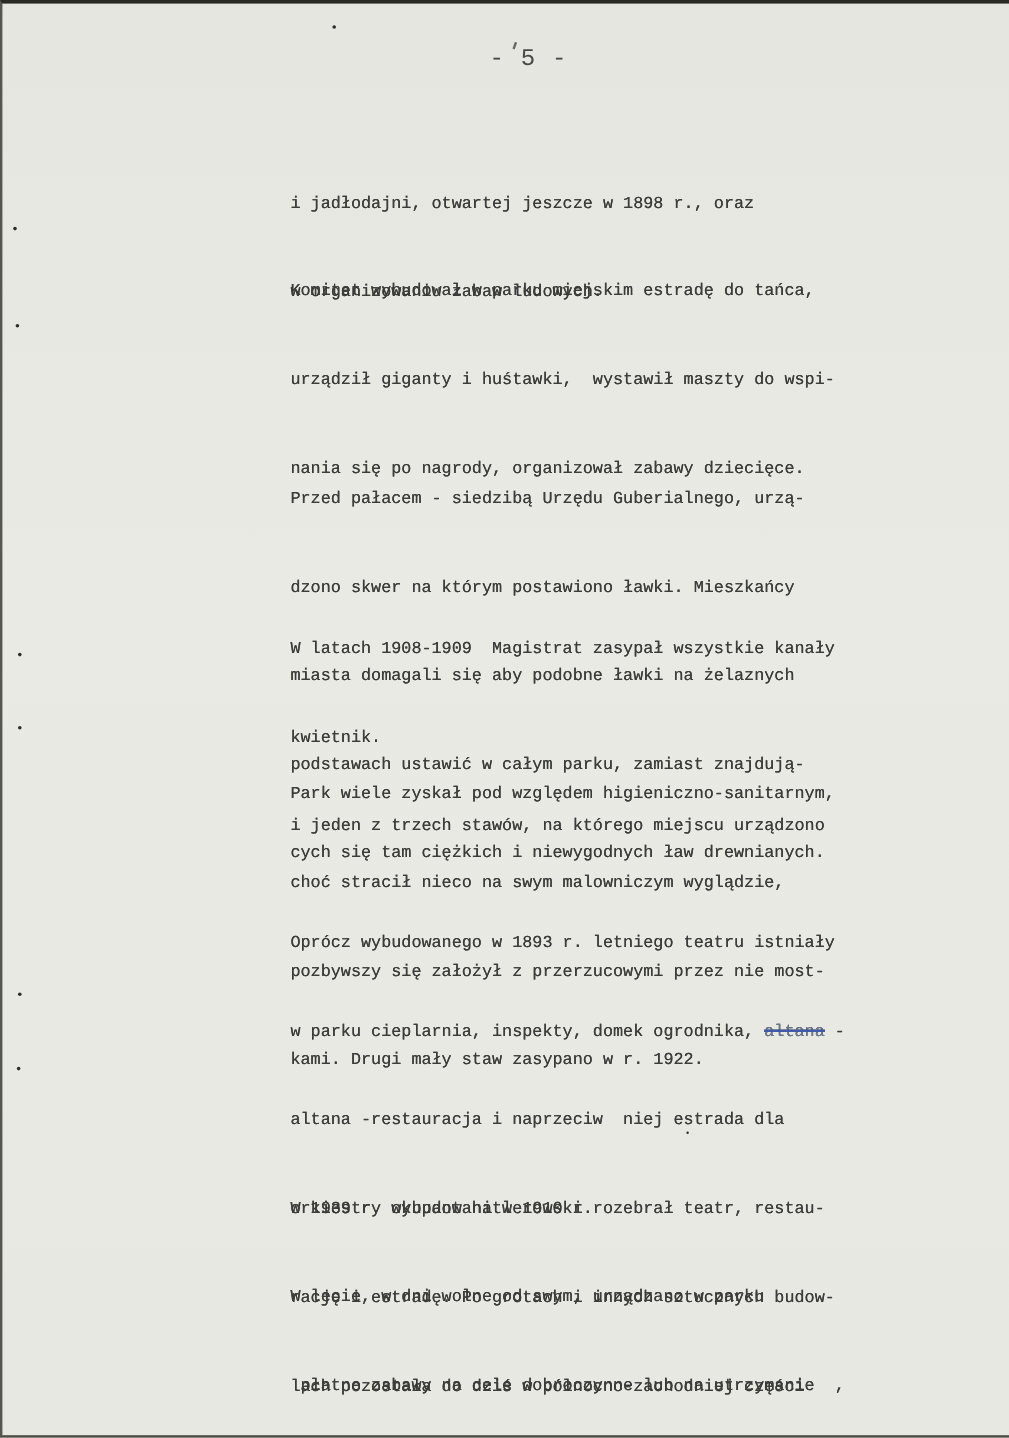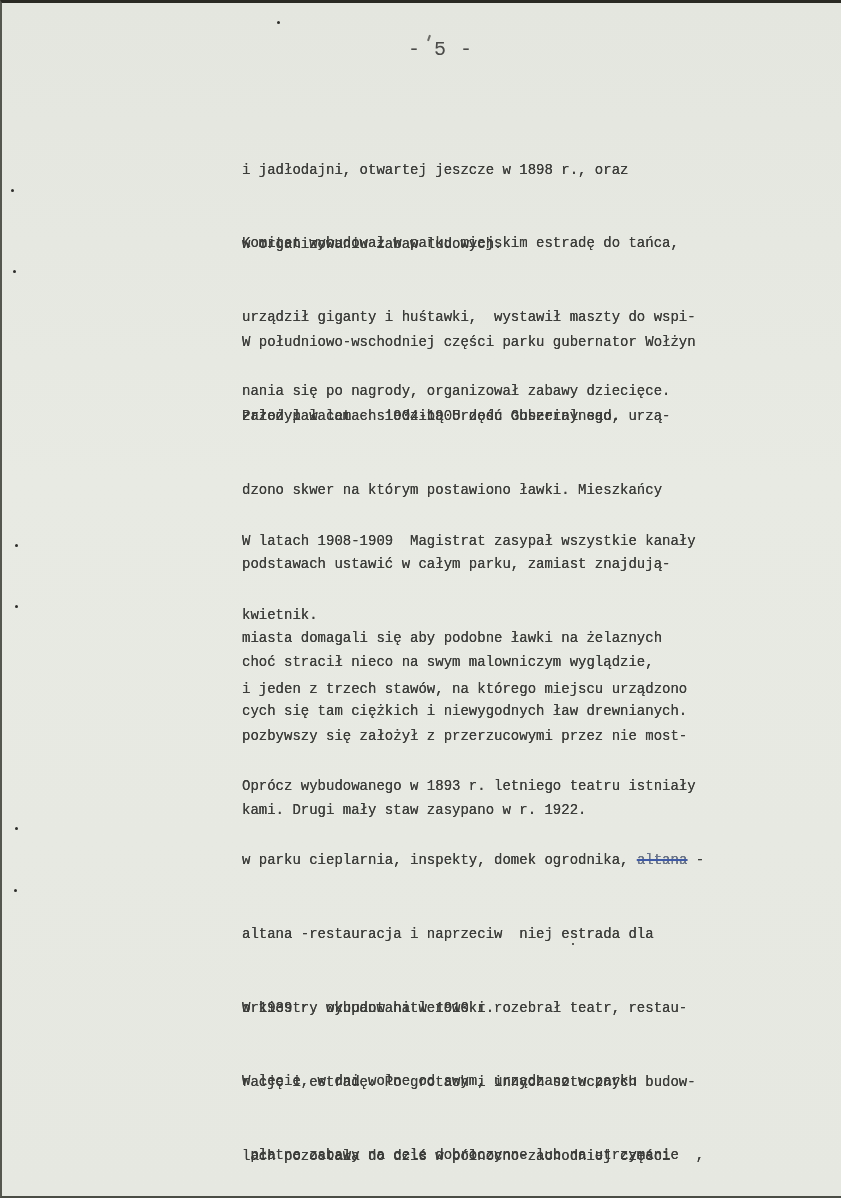--- a/index.html
+++ b/index.html
@@ -76,40 +76,37 @@
     <span class="line">i jadłodajni, otwartej jeszcze w 1898 r., oraz</span>
     <span class="line">w organizowaniu zabaw ludowych.</span>
   </div>
 
   <div class="typed" style="top:179px">
     <span class="line">Komitet wybudował w parku miejskim estradę do tańca,</span>
     <span class="line">urządził giganty i huśtawki,  wystawił maszty do wspi-</span>
     <span class="line">nania się po nagrody, organizował zabawy dziecięce.</span>
   </div>
 
-  <div class="typed" style="top:278px">
-    <span class="line">W południowo-wschodniej części parku gubernator Wołżyn</span>
-    <span class="line">założył w latach 1904-1905 dość obszerny sad.</span>
-  </div>
 
   <div class="typed" style="top:352px">
     <span class="line">Przed pałacem - siedzibą Urzędu Guberialnego, urzą-</span>
     <span class="line">dzono skwer na którym postawiono ławki. Mieszkańcy</span>
+    <span class="line">miasta domagali się aby podobne ławki na żelaznych</span>
     <span class="line">podstawach ustawić w całym parku, zamiast znajdują-</span>
-    <span class="line">miasta domagali się aby podobne ławki na żelaznych</span>
     <span class="line">cych się tam ciężkich i niewygodnych ław drewnianych.</span>
   </div>
 
   <div class="typed" style="top:477px">
     <span class="line">W latach 1908-1909  Magistrat zasypał wszystkie kanały</span>
     <span class="line">kwietnik.</span>
     <span class="line">i jeden z trzech stawów, na którego miejscu urządzono</span>
   </div>
 
   <div class="typed" style="top:598px">
+    <span class="line">Park wiele zyskał pod względem higieniczno-sanitarnym,</span>
     <span class="line">choć stracił nieco na swym malowniczym wyglądzie,</span>
     <span class="line">pozbywszy się założył z przerzucowymi przez nie most-</span>
     <span class="line">kami. Drugi mały staw zasypano w r. 1922.</span>
   </div>
 
   <div class="typed" style="top:722px">
     <span class="line">Oprócz wybudowanego w 1893 r. letniego teatru istniały</span>
     <span class="line"><span>w parku cieplarnia, inspekty, domek ogrodnika, </span><span class="strike">altana</span><span> -</span></span>
     <span class="line">altana -restauracja i naprzeciw  niej estrada dla</span>
     <span class="line">orkiestry wybudowana w 1910 r.</span>

